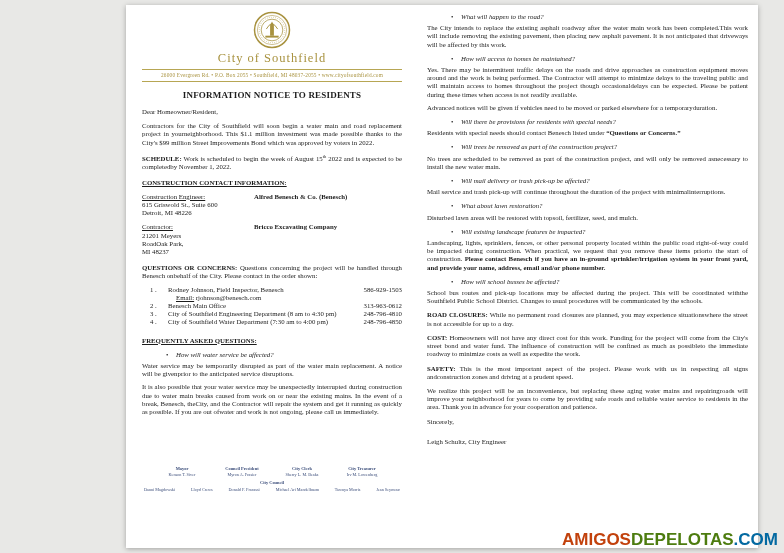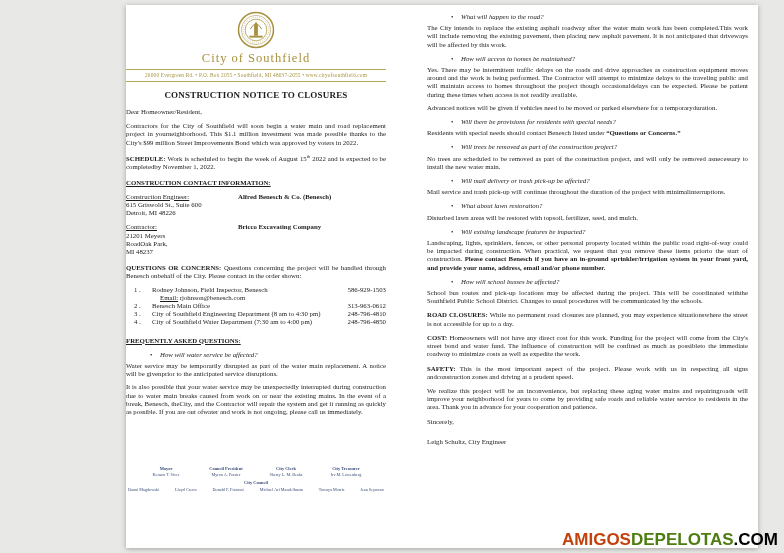--- a/index.html
+++ b/index.html
@@ -1,20 +1,20 @@
 <!DOCTYPE html>
 <html><head>
 <meta charset="utf-8">
 <style>
   html,body{margin:0;padding:0;}
   .canvas{position:relative;width:784px;height:553px;background:#e8e8e6;overflow:hidden;
           font-family:"Liberation Serif", serif;color:#1c1c1c;}
   .sheet{position:absolute;left:126px;top:5px;width:632px;height:543px;background:#ffffff;
          box-shadow:0 1px 5px rgba(0,0,0,0.3);}
-  .col-left{position:absolute;left:0;top:4px;width:260px;}
+  .col-left{position:absolute;left:16px;top:4px;width:260px;}
   .col-right{position:absolute;left:301px;top:8px;width:321px;}
 
   
   .seal{display:block;margin:2px auto 0;width:38px;height:38px;}
   .city-name{text-align:center;color:#a8923f;font-size:12.5px;letter-spacing:1px;margin-top:2px;}
   .gold-rule{border:none;border-top:1px solid #b7a653;margin:3px 0 2px;}
   .gold-rule.thin{border-top-width:0.5px;margin:2px 0 0;}
   .address{text-align:center;color:#a8923f;font-size:5.3px;letter-spacing:0.2px;line-height:7px;}
 
   .notice-title{text-align:center;font-weight:bold;font-size:9px;margin:8px 0 5px;letter-spacing:0.2px;}
@@ -48,21 +48,21 @@
   .official .n{font-size:4.2px;line-height:5.2px;}
   .council-label{font-weight:bold;font-size:4.4px;margin-top:3px;line-height:5.4px;}
   .council-row{display:flex;justify-content:space-between;font-size:4.2px;margin-top:2px;padding:0 2px;line-height:5.2px;}
 
   
   .sig-gap{margin-top:12px;}
 
   
   .watermark{position:absolute;left:562px;top:530px;font-family:"Liberation Sans", sans-serif;
              font-weight:bold;font-size:17px;letter-spacing:0px;white-space:nowrap;}
-  .wm-a{color:#c2410c;} .wm-b{color:#4d7c0f;} .wm-c{color:#000000;}
+  .wm-a{color:#c2410c;} .wm-b{color:#4d7c0f;} .wm-c{color:#0369a1;}
 </style>
 </head>
 <body>
 
 <div class="canvas">
   <div class="sheet">
 
     <div class="col-left">
 
       <svg class="seal" viewBox="0 0 40 40" aria-hidden="true">
@@ -73,21 +73,21 @@
         <path d="M20 11 L22 15 L22 26 L18 26 L18 15 Z" fill="#a8923f"></path>
         <path d="M13 26 h14 v2 h-14 z" fill="#a8923f"></path>
         <path d="M14 19 q3 -5 6 -6 q3 1 6 6" fill="none" stroke="#a8923f" stroke-width="1"></path>
       </svg>
 
       <div class="city-name">City of Southfield</div>
       <hr class="gold-rule">
       <div class="address">26000 Evergreen Rd. • P.O. Box 2055 • Southfield, MI 48037-2055 • www.cityofsouthfield.com</div>
       <hr class="gold-rule thin">
 
-      <div class="notice-title">CONSTRUCTION NOTICE TO CLOSURES</div>
+      <div class="notice-title">INFORMATION NOTICE TO RESIDENTS</div>
 
       <p class="p nj mt8">Dear Homeowner/Resident,</p>
 
       <p class="p mt6">Contractors for the City of Southfield will soon begin a water main and road replacement project in yourneighborhood. This $1.1 million investment was made possible thanks to the City's $99 million Street Improvements Bond which was approved by voters in 2022.</p>
 
       <p class="p mt6"><b class="run">SCHEDULE:</b><span> Work is scheduled to begin the week of August 15</span><sup>th</sup><span> 2022 and is expected to be completedby November 1, 2022.</span></p>
 
       <p class="p nj mt8"><b class="run ul">CONSTRUCTION CONTACT INFORMATION:</b></p>
 
       <div class="contact-row">

